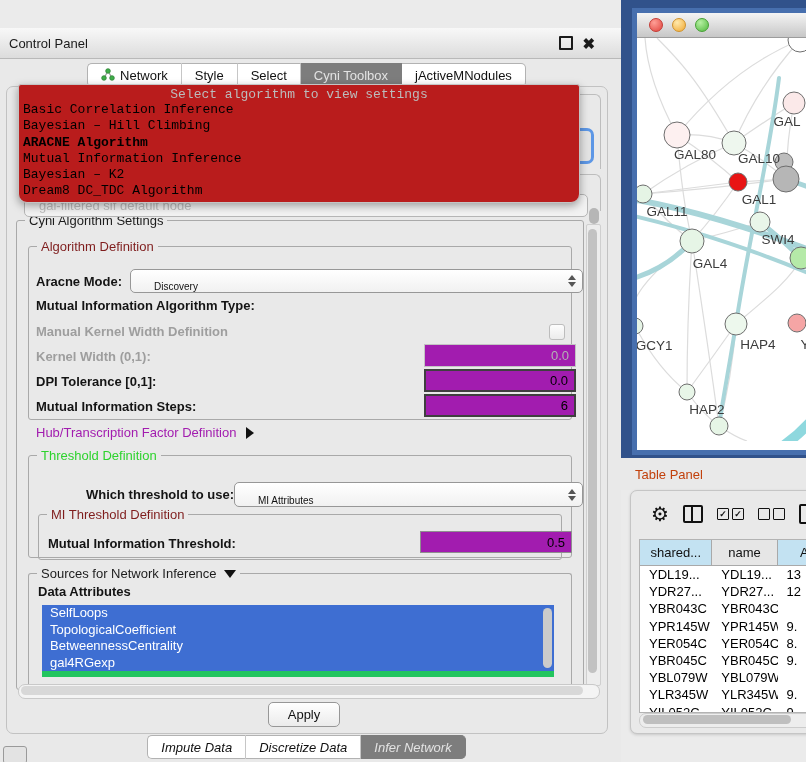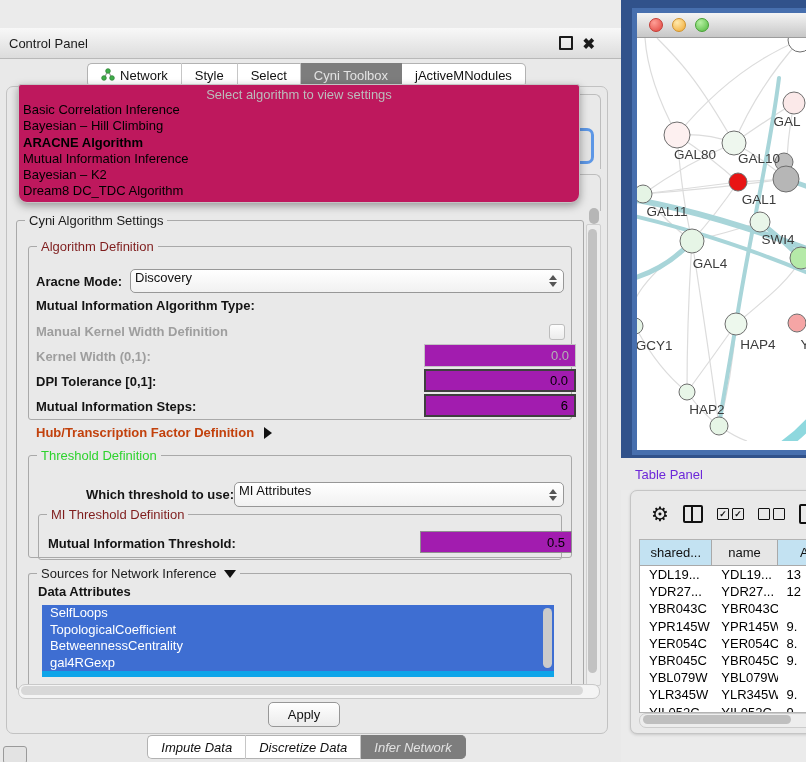--- a/index.html
+++ b/index.html
@@ -36,59 +36,59 @@
   
   .frag{z-index:2;}
   #frag-group1{left:576px;top:66px;width:24px;height:74px;border-top:1px solid #bdbdbd;border-right:1px solid #bdbdbd;border-radius:0 6px 0 0;}
   #frag-group2{left:576px;top:146px;width:24px;height:36px;border-top:1px solid #bdbdbd;border-right:1px solid #bdbdbd;border-radius:0 6px 0 0;}
   #frag-spinner{left:570px;top:100px;width:18px;height:30px;border:3px solid #5d97e6;border-radius:7px;background:#e3e3e3;}
   #frag-scrollthumb{left:589px;top:180px;width:10px;height:16px;background:#b6b6b6;border-radius:5px;}
   #net-selector{left:24px;top:166px;width:548px;height:21px;border:1px solid #b5b5b5;border-radius:5px;background:#f2f2f2;
     font-size:13px;color:#bdbdbd;display:flex;align-items:center;padding-left:14px;z-index:2;}
 
   
-  #algo-popup{left:18px;top:56px;width:560px;height:117px;background:#be185d;border:1px solid #c4c4c4;
-    border-radius:3px 3px 9px 9px;box-shadow:0 3px 8px rgba(0,0,0,0.35);z-index:10;}
+  #algo-popup{left:18px;top:56px;width:560px;height:117px;background:#b91c1c;border:1px solid #c4c4c4;
+    border-radius:3px 3px 9px 9px;box-shadow:0 3px 8px rgba(0,0,0,0.35);z-index:10;font-family:Liberation Mono, monospace;}
   #popup-placeholder{text-align:center;font-size:13px;color:#bcbcbc;margin-top:2px;}
   .popup-item{font-size:13px;color:#000;line-height:16.3px;padding-left:4px;white-space:nowrap;}
   .popup-item.bold{font-weight:bold;}
 
   
   .groupbox{border:1px solid #a9a9a9;border-radius:3px;background:transparent;}
   .legend{position:absolute;top:-8px;left:8px;background:#e9e9e9;padding:0 4px;font-size:13px;color:#1c1c1c;white-space:nowrap;display:flex;align-items:center;}
   .legend.blue{color:#7f1d1d;}
   .legend.green{color:#2ed32e;}
 
   #settings-group{left:16px;top:192px;width:566px;height:468px;}
   #algdef-group{left:28px;top:218px;width:542px;height:172px;}
   #threshold-group{left:28px;top:427px;width:542px;height:101px;}
   #midef-group{left:38px;top:486px;width:522px;height:44px;}
   #sources-group{left:28px;top:545px;width:542px;height:113px;border-bottom:none;}
 
   .fld-label{position:absolute;font-size:13px;font-weight:bold;color:#141414;white-space:nowrap;}
   .fld-label.disabled{color:#9e9e9e;}
 
-  .combo{position:absolute;display:flex;align-items:flex-start;background:linear-gradient(#ffffff,#f1f1f1);
-    border:1px solid #979797;border-radius:5px;font-size:13px;color:#111;padding-left:4px;}
+  .combo{position:absolute;display:flex;align-items:flex-end;background:linear-gradient(#ffffff,#f1f1f1);
+    border:1px solid #979797;border-radius:5px;font-size:10px;color:#111;padding-left:23px;}
   .combo .spin{position:absolute;right:6px;top:0;bottom:0;display:flex;flex-direction:column;justify-content:center;gap:2px;}
   .spin .up{width:0;height:0;border-left:4px solid transparent;border-right:4px solid transparent;border-bottom:5px solid #555;}
   .spin .dn{width:0;height:0;border-left:4px solid transparent;border-right:4px solid transparent;border-top:5px solid #555;}
 
   .numfield{position:absolute;background:#a21caf;font-size:13px;display:flex;align-items:center;justify-content:flex-end;padding-right:6px;}
   .numfield.dark{border:2px solid #3f3f3f;color:#000;}
   .numfield.light{border:1px solid #c3c3c3;color:#b3b3b3;}
 
   #manual-kernel-checkbox{left:549px;top:296px;width:14px;height:14px;border:1px solid #bdbdbd;border-radius:3px;background:linear-gradient(#fdfdfd,#ececec);}
 
   .tri-right{width:0;height:0;border-top:6px solid transparent;border-bottom:6px solid transparent;border-left:8px solid #111;display:inline-block;}
   .tri-down{width:0;height:0;border-left:6px solid transparent;border-right:6px solid transparent;border-top:8px solid #111;display:inline-block;margin-left:7px;}
-  #hub-row{left:36px;top:397px;display:flex;align-items:center;gap:10px;font-size:13px;color:#c2410c;font-weight:bold;}
+  #hub-row{left:36px;top:397px;display:flex;align-items:center;gap:10px;font-size:13px;color:#a21caf;}
 
   #attr-label{left:38px;top:556px;font-size:13px;font-weight:bold;color:#141414;}
-  #attr-list{left:42px;top:577px;width:512px;height:72px;background:#0ea5e9;overflow:hidden;}
+  #attr-list{left:42px;top:577px;width:512px;height:72px;background:#22c55e;overflow:hidden;}
   .attr-item{height:16.6px;line-height:16.6px;background:#3e6ed2;color:#fff;font-size:13px;padding-left:8px;}
   #attr-scroll{left:543px;top:580px;width:9px;height:60px;background:#cbcbcb;border-radius:5px;z-index:3;}
 
   
   #v-scrollbar{left:586px;top:196px;width:13px;height:460px;background:#ededed;border:1px solid #cfcfcf;border-radius:2px;}
   #v-thumb{position:absolute;left:1px;top:4px;width:9px;height:444px;background:#c2c2c2;border-radius:5px;}
   #h-scrollbar{left:18px;top:656px;width:580px;height:13px;background:#f4f4f4;border:1px solid #c9c9c9;border-radius:7px;}
   #h-thumb{position:absolute;left:2px;top:1px;width:562px;height:9px;background:#d8d8d8;border-radius:5px;}
 
   #apply-btn{left:268px;top:674px;width:70px;height:23px;background:linear-gradient(#ffffff,#ebebeb);
@@ -101,21 +101,21 @@
   #net-window{left:632px;top:8px;width:200px;height:437px;border:5px solid #476fae;background:#fff;}
   #net-titlebar{height:24px;background:linear-gradient(#f4f4f4,#c7c7c7);border-bottom:1px solid #9c9c9c;display:flex;align-items:center;gap:9px;padding-left:12px;}
   .tl{width:12px;height:12px;border-radius:50%;}
   .tl.red{background:radial-gradient(circle at 35% 30%, #ff9f96, #e0443e);border:1px solid #c33a34;}
   .tl.yellow{background:radial-gradient(circle at 35% 30%, #ffe9ac, #f0a832);border:1px solid #cf922c;}
   .tl.green{background:radial-gradient(circle at 35% 30%, #b6f0a2, #51b93e);border:1px solid #46a035;}
   #net-canvas{position:relative;width:190px;height:403px;background:#fff;overflow:hidden;}
 
   
   #table-titlebar{left:621px;top:458px;width:185px;height:32px;background:#e9e9e9;display:flex;align-items:center;}
-  #table-title{margin-left:14px;font-size:13px;color:#6d28d9;}
+  #table-title{margin-left:14px;font-size:13px;color:#c2410c;}
   #table-window{left:630px;top:490px;width:200px;height:242px;background:#e9e9e9;border:1px solid #c5c5c5;border-radius:7px;box-shadow:0 1px 3px rgba(0,0,0,0.15);}
   #tbl-toolbar{position:absolute;left:0;top:0;width:200px;height:46px;display:flex;align-items:center;gap:14px;padding-left:20px;box-sizing:border-box;}
   .gear{font-size:20px;color:#111;line-height:1;}
   .cols-icon{width:16px;height:14px;border:2px solid #111;border-radius:2px;position:relative;}
   .cols-icon:after{content:"";position:absolute;left:6px;top:0;bottom:0;width:2px;background:#111;}
   .cb-pair{display:flex;gap:3px;}
   .cb{width:10px;height:10px;border:1.5px solid #111;border-radius:1px;font-size:9px;line-height:10px;text-align:center;color:#111;font-weight:bold;}
   .doc-icon{width:14px;height:16px;border:2px solid #111;border-radius:2px 5px 2px 2px;}
   #tbl-area{position:absolute;left:8px;top:48px;width:192px;height:172px;background:#fff;border:1px solid #b3b3b3;overflow:hidden;}
   #tbl-head{display:flex;height:25px;border-bottom:1px solid #a9a9a9;}
@@ -164,20 +164,23 @@
         <span>jActiveMNodules</span>
       </div>
     </div>
 
   <div class="abs" id="cp-content"></div>
 
   <div class="abs frag" id="frag-group1"></div>
   <div class="abs frag" id="frag-group2"></div>
   <div class="abs frag" id="frag-spinner"></div>
   <div class="abs frag" id="frag-scrollthumb"></div>
+  <div class="abs" id="net-selector">
+    <span>gal-filtered sif default node</span>
+  </div>
 
   <div class="abs" id="algo-popup">
     <div id="popup-placeholder">Select algorithm to view settings</div>
     <div id="popup-list">
         <div class="popup-item">Basic Correlation Inference</div>
         <div class="popup-item">Bayesian – Hill Climbing</div>
         <div class="popup-item bold">ARACNE Algorithm</div>
         <div class="popup-item">Mutual Information Inference</div>
         <div class="popup-item">Bayesian – K2</div>
         <div class="popup-item">Dream8 DC_TDC Algorithm</div>

